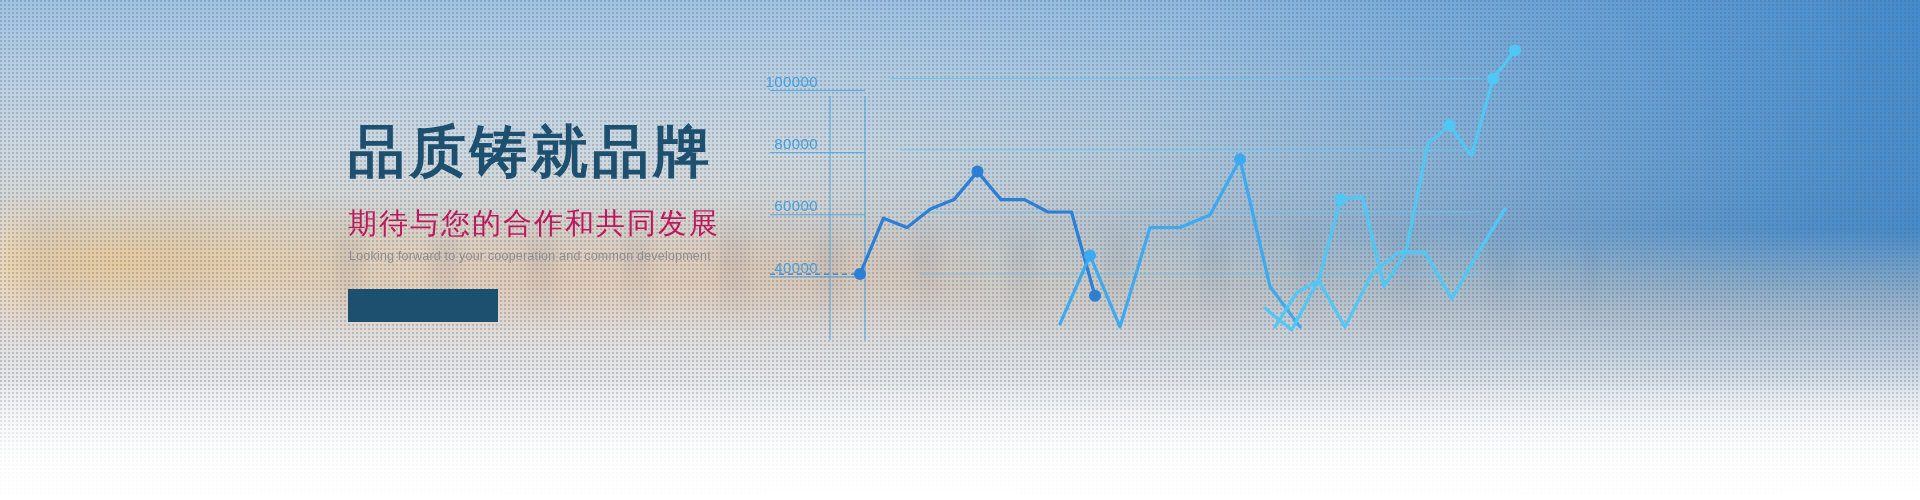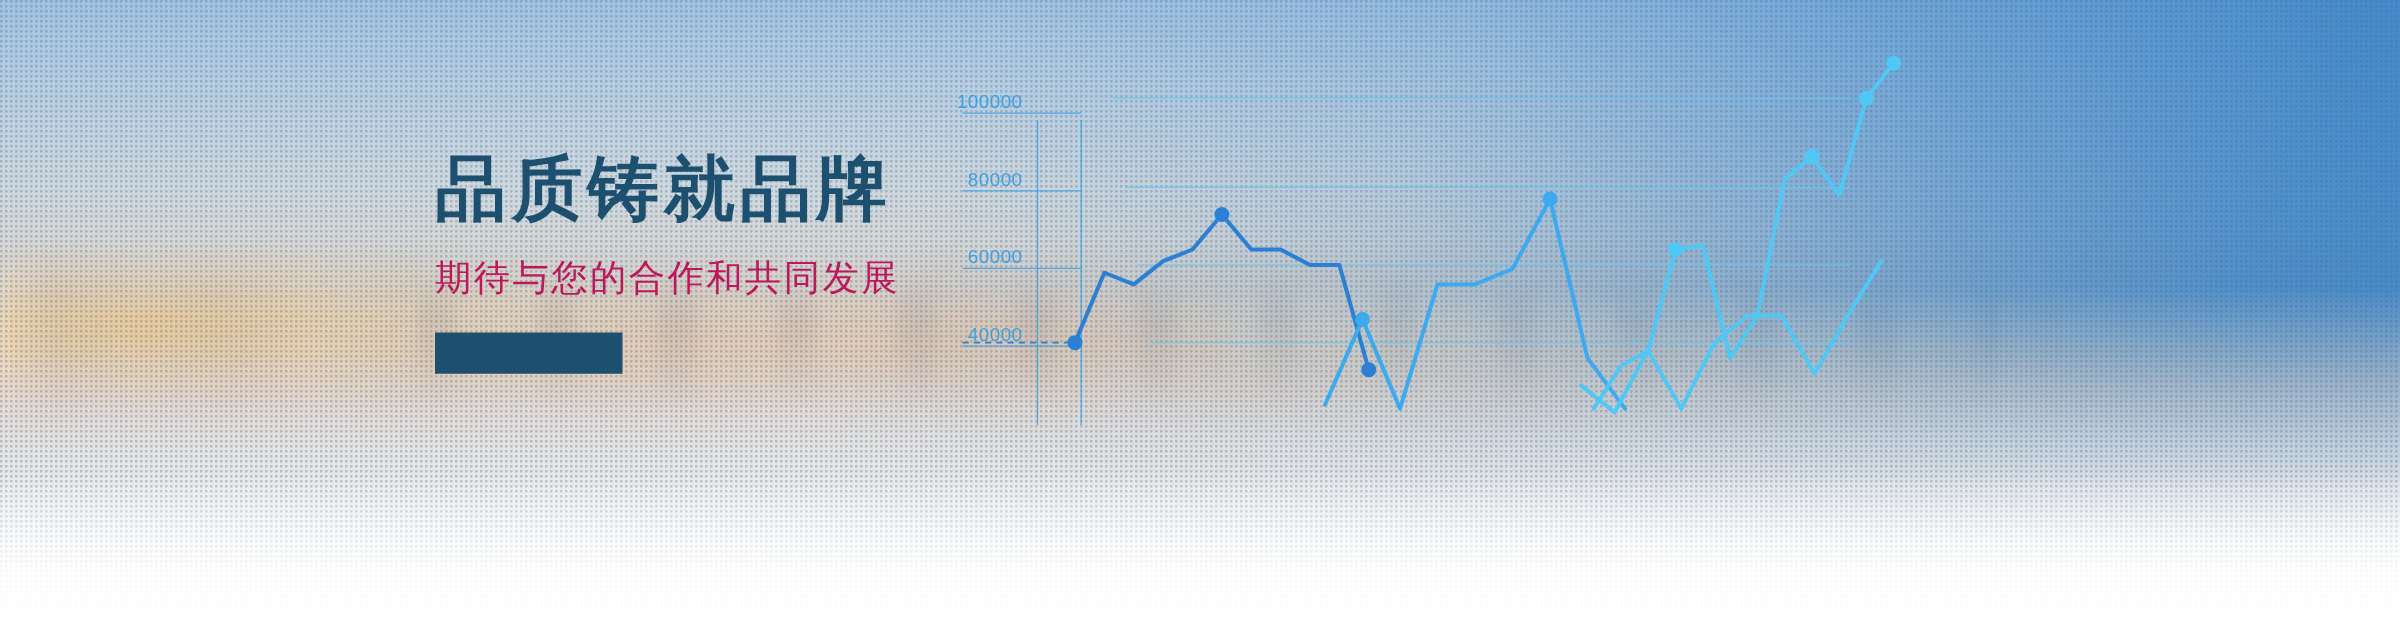--- a/index.html
+++ b/index.html
@@ -198,20 +198,21 @@
   <div class="bg-sun"></div>
   <div class="bg-city"></div>
   <div class="bg-buildings"></div>
   <div class="bg-blue-right"></div>
   <div class="bg-dots"></div>
   <div class="bg-bottom-fade"></div>
 
   <div class="copy">
     <h1 class="headline">品质铸就品牌</h1>
     <p class="subhead">期待与您的合作和共同发展</p>
+    <p class="subhead-en">Looking forward to your cooperation and common development</p>
     <button class="cta"></button>
   </div>
 
   <div class="chart">
     <svg id="chart-svg" width="1160" height="500" viewBox="0 0 1160 500">
       <g id="gridlines-group">
           <line x1="130" x2="720" y1="78.47368421052633" y2="78.47368421052633" stroke="#6cc4ee" stroke-width="1" opacity="0.85"></line>
           <line x1="140" x2="720" y1="149.89473684210526" y2="149.89473684210526" stroke="#6cc4ee" stroke-width="1" opacity="0.85"></line>
           <line x1="150" x2="720" y1="212" y2="212" stroke="#6cc4ee" stroke-width="1" opacity="0.85"></line>
           <line x1="160" x2="720" y1="274.10526315789474" y2="274.10526315789474" stroke="#6cc4ee" stroke-width="1" opacity="0.85"></line>

